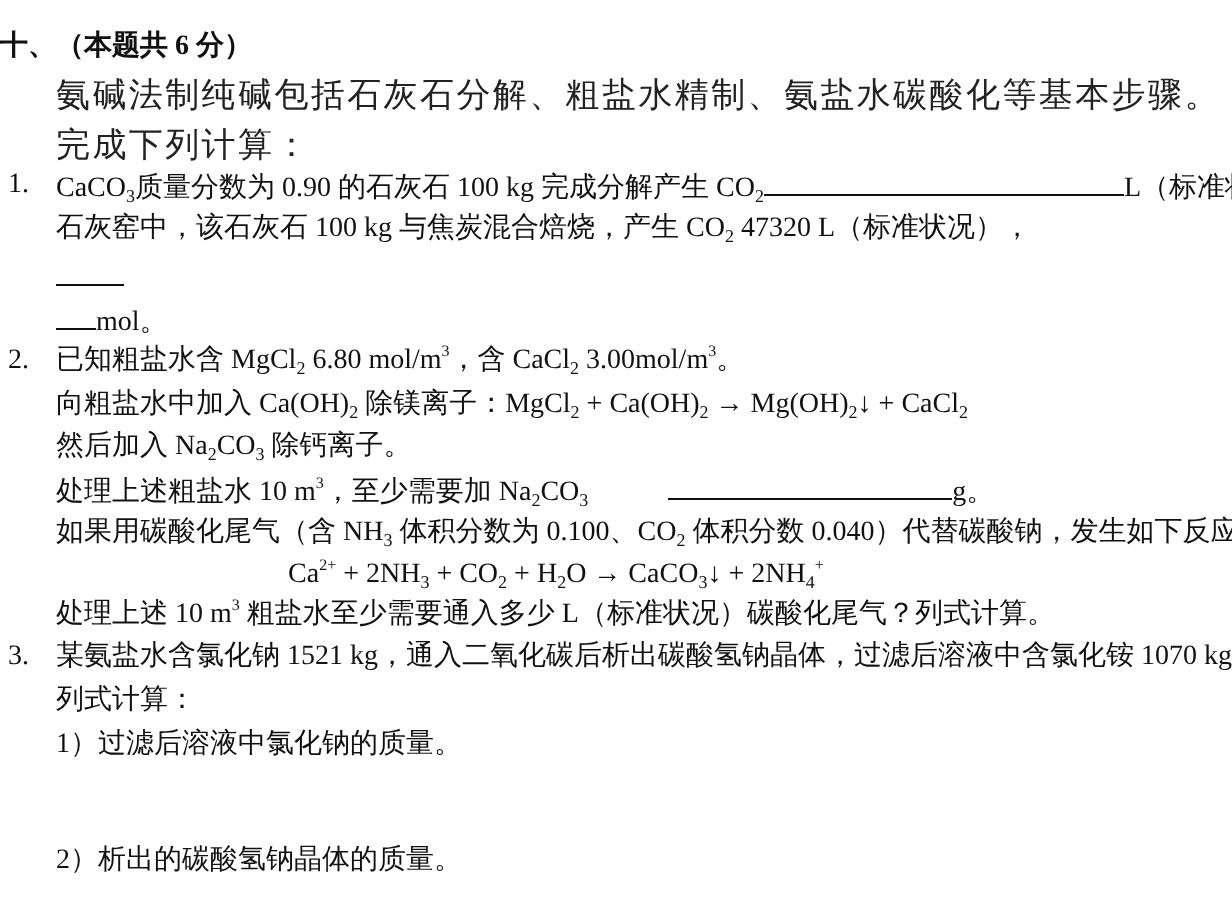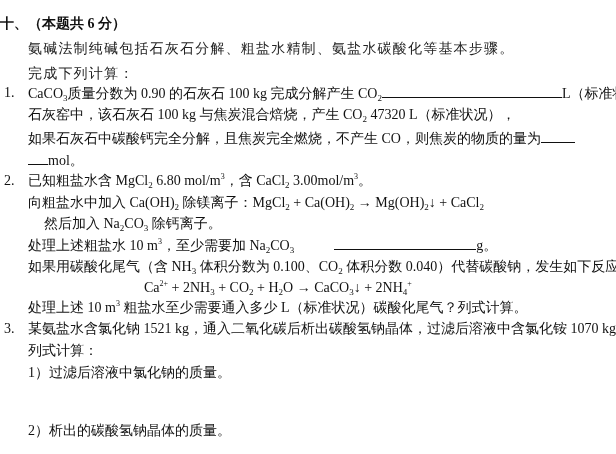--- a/index.html
+++ b/index.html
@@ -4,21 +4,21 @@
 <style>
   html, body { margin:0; padding:0; background:#ffffff; }
   body { width:616px; height:454px; position:relative; overflow:hidden;
          font-family:"Liberation Serif","DejaVu Serif",serif; color:#111; font-size:14px; }
   .line { position:absolute; white-space:nowrap; line-height:18px; }
   .num { position:absolute; left:4px; }
   .b { font-weight:bold; }
   sub { font-size:9px; vertical-align:-3px; line-height:0; }
   sup { font-size:8px; vertical-align:6px; line-height:0; }
   .blank { display:inline-block; border-bottom:1px solid #111; height:13px; vertical-align:baseline; }
-  .kai { font-family:"DejaVu Sans", sans-serif; font-size:14px; letter-spacing:1.2px; color:#222; }
+  .kai { font-family:"DejaVu Sans", sans-serif; font-size:17px; letter-spacing:1.2px; color:#222; }
 </style>
 </head>
 <body>
 
 <div class="line b" style="top:15px;left:0px;">
   <span>十、</span><span>（本题共 6 分）</span>
 </div>
 
 <div class="line kai" style="top:39px;left:28px;">氨碱法制纯碱包括石灰石分解、粗盐水精制、氨盐水碳酸化等基本步骤。</div>
 <div class="line kai" style="top:64px;left:28px;">完成下列计算：</div>
@@ -26,36 +26,36 @@
 <div class="line" style="top:84px;left:0;width:616px;">
   <span class="num">1.</span>
   <span style="position:absolute;left:28px;">
     <span>CaCO</span><sub>3</sub><span>质量分数为 0.90 的石灰石 100 kg 完成分解产生 CO</span><sub>2</sub><span class="blank" style="width:180px;"></span><span>L（标准状况）。</span>
   </span>
 </div>
 <div class="line" style="top:106px;left:28px;">
   <span>石灰窑中，该石灰石 100 kg 与焦炭混合焙烧，产生 CO</span><sub>2</sub><span> 47320 L（标准状况），</span>
 </div>
 <div class="line" style="top:129px;left:28px;">
-  <span>如果石灰石中碳酸钙完全分解，且焦炭完全燃烧，不产生 CO，则焦炭的物质的量为</span><span class="blank" style="width:34px;"></span>
+  <span class="blank" style="width:34px;"></span>
 </div>
 <div class="line" style="top:151px;left:28px;text-align:center;">
   <span class="blank" style="width:20px;"></span><span>mol。</span>
 </div>
 
 <div class="line" style="top:172px;left:0;width:616px;">
   <span class="num">2.</span>
   <span style="position:absolute;left:28px;">
     <span>已知粗盐水含 MgCl</span><sub>2</sub><span> 6.80 mol/m</span><sup>3</sup><span>，含 CaCl</span><sub>2</sub><span> 3.00mol/m</span><sup>3</sup><span>。</span>
   </span>
 </div>
 <div class="line" style="top:194px;left:28px;">
   <span>向粗盐水中加入 Ca(OH)</span><sub>2</sub><span> 除镁离子：MgCl</span><sub>2</sub><span> + Ca(OH)</span><sub>2</sub><span> → Mg(OH)</span><sub>2</sub><span>↓ + CaCl</span><sub>2</sub>
 </div>
-<div class="line" style="top:215px;left:44px;">
+<div class="line" style="top:215px;left:28px;">
   <span>然后加入 Na</span><sub>2</sub><span>CO</span><sub>3</sub><span> 除钙离子。</span>
 </div>
 <div class="line" style="top:236px;left:28px;">
   <span>处理上述粗盐水 10 m</span><sup>3</sup><span>，至少需要加 Na</span><sub>2</sub><span>CO</span><sub>3</sub><span style="display:inline-block;width:40px;"></span><span class="blank" style="width:142px;"></span><span>g。</span>
 </div>
 <div class="line" style="top:258px;left:28px;">
   <span>如果用碳酸化尾气（含 NH</span><sub>3</sub><span> 体积分数为 0.100、CO</span><sub>2</sub><span> 体积分数 0.040）代替碳酸钠，发生如下反应：</span>
 </div>
 <div class="line" style="top:279px;left:144px;">
   <span>Ca</span><sup>2+</sup><span> + 2NH</span><sub>3</sub><span> + CO</span><sub>2</sub><span> + H</span><sub>2</sub><span>O → CaCO</span><sub>3</sub><span>↓ + 2NH</span><sub>4</sub><sup>+</sup>

